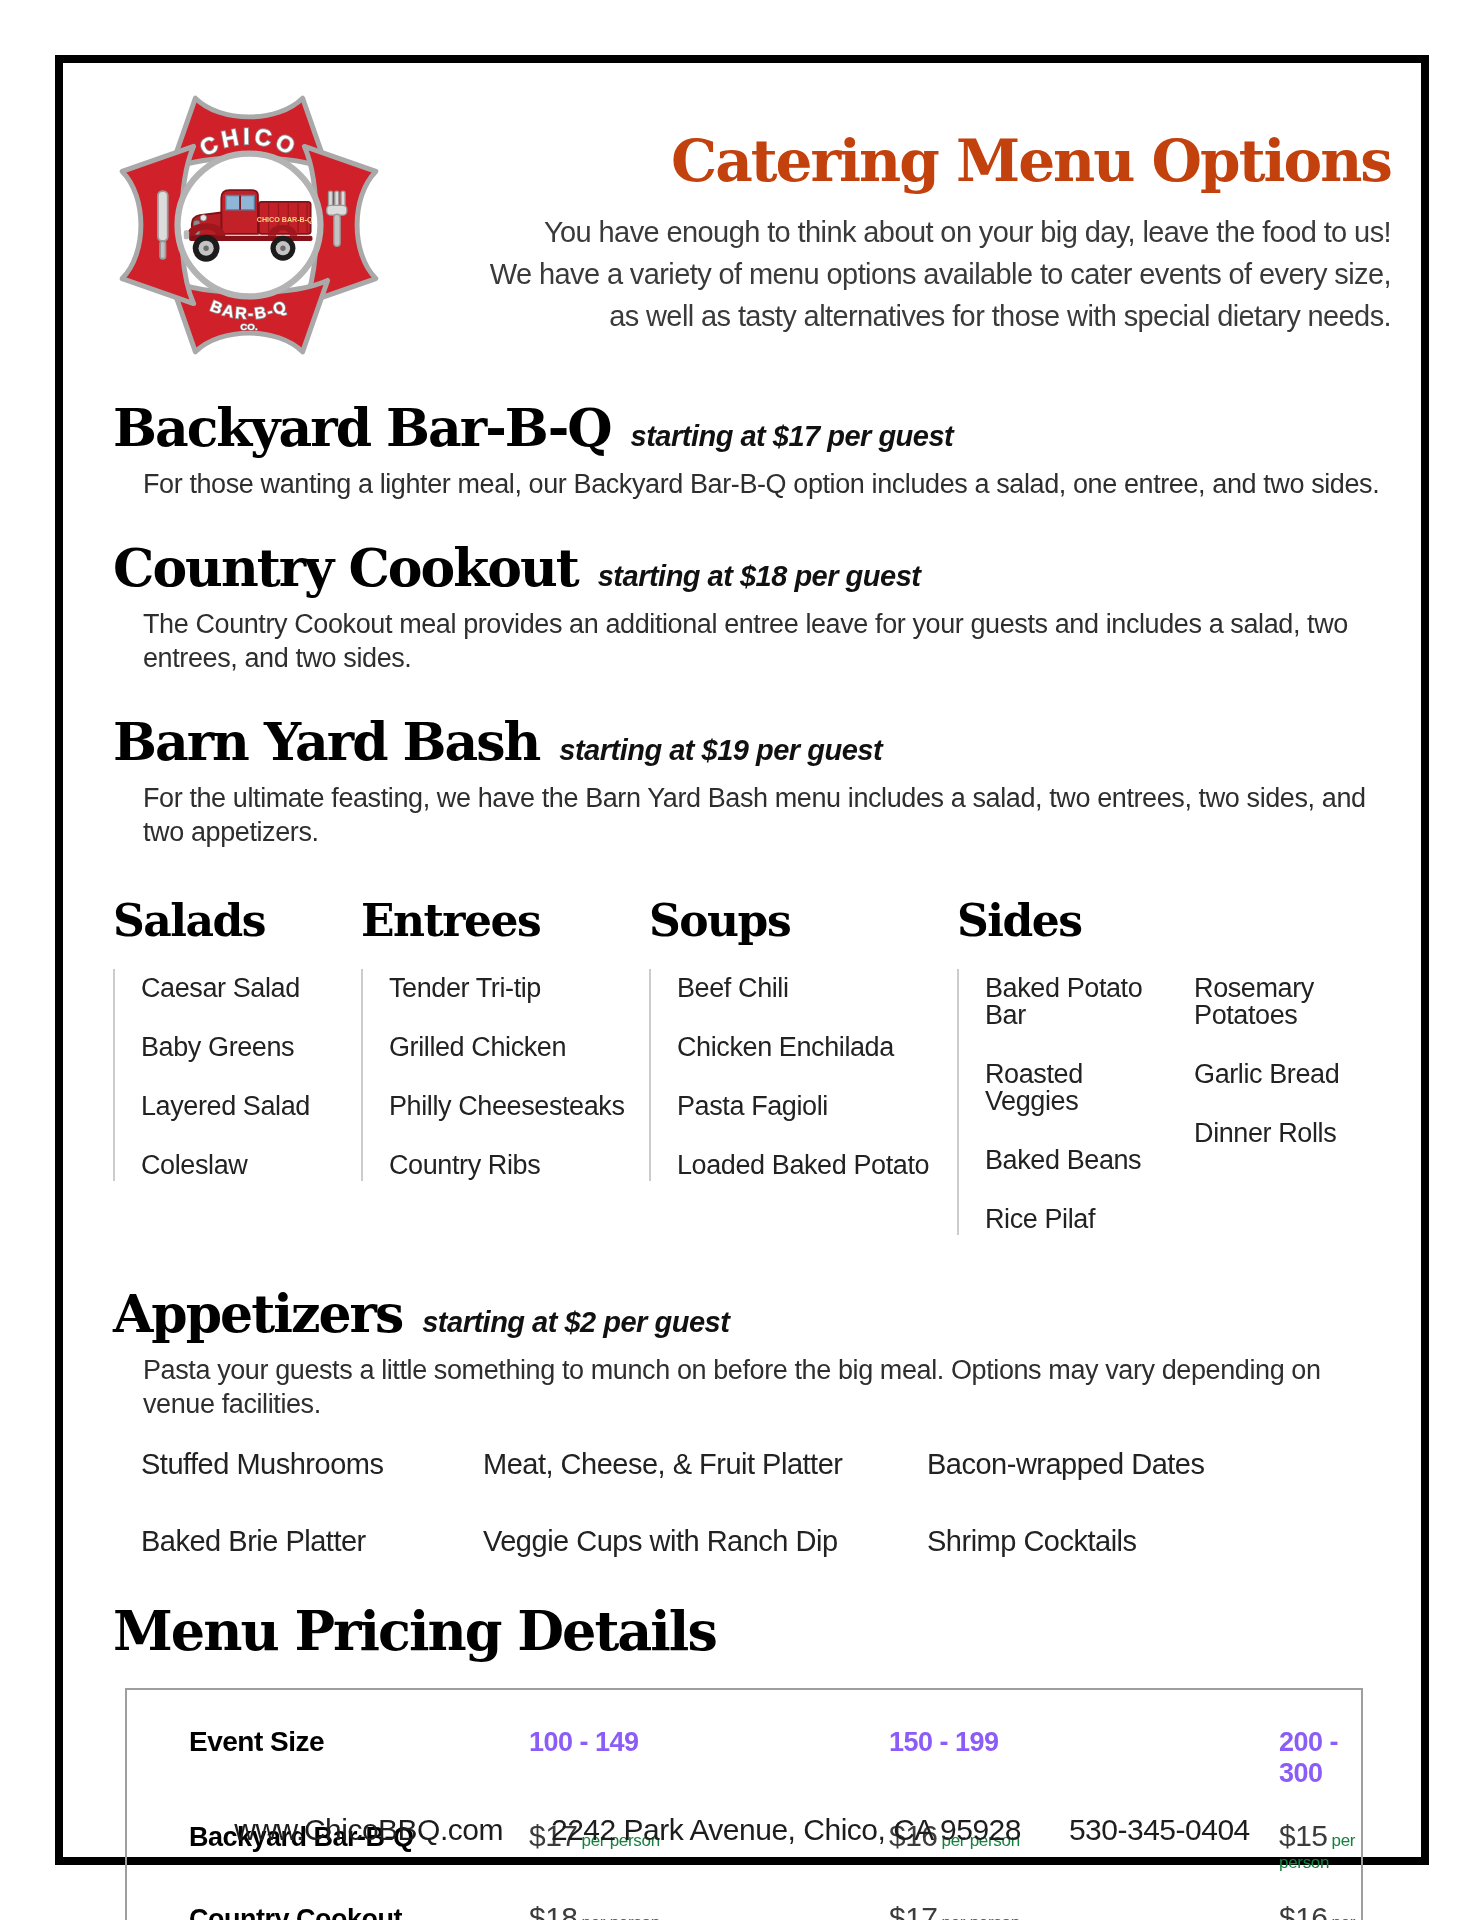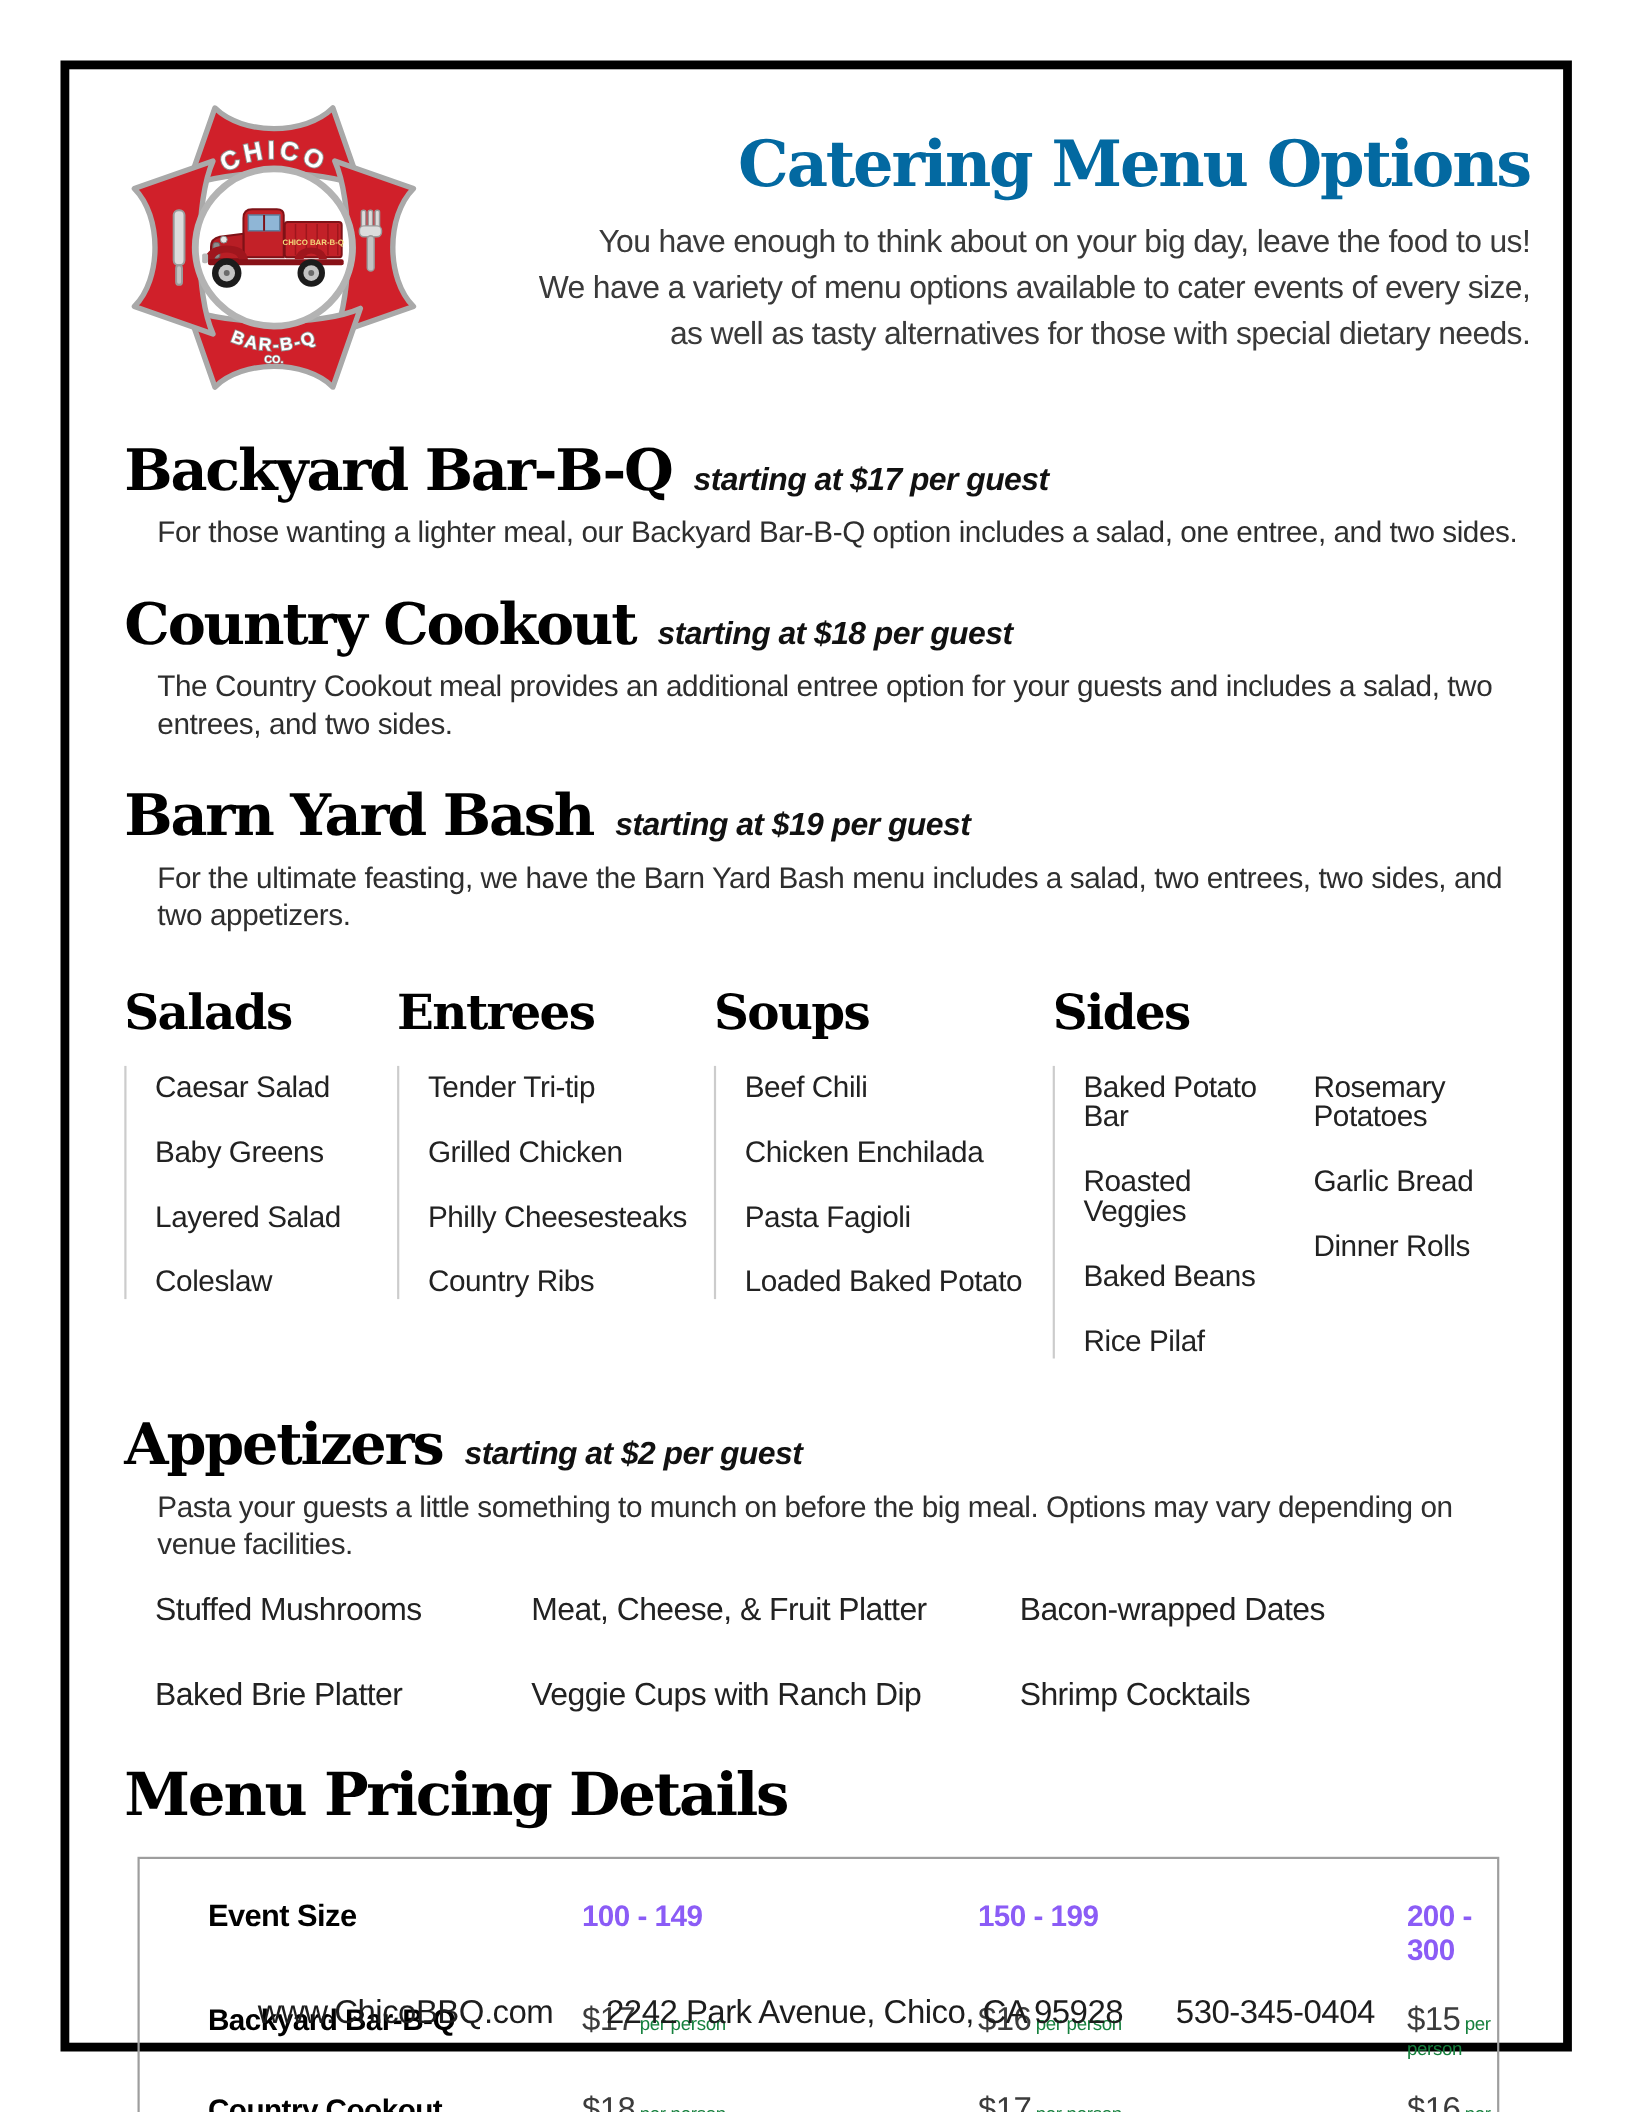--- a/index.html
+++ b/index.html
@@ -2,21 +2,21 @@
 <html><head>
 <meta charset="utf-8">
 <style>
   html,body{margin:0;padding:0;background:#fff;}
   body{width:1484px;height:1920px;position:relative;font-family:"Liberation Sans",sans-serif;color:#1c1c1c;overflow:hidden;}
   .frame{position:absolute;inset:55px;border:8px solid #000;box-sizing:border-box;padding:0 30px 0 50px;}
   
   .header{display:flex;margin-top:26px;}
   .logo-wrap{width:268px;height:272px;flex:none;margin-left:2px;}
   .header-text{flex:1;text-align:right;padding-top:24px;}
-  .page-title{font-family:"DejaVu Serif",serif;font-weight:700;font-size:58px;letter-spacing:-2px;color:#0369a1;line-height:72px;margin:0 0 14px 0;}
+  .page-title{font-family:"DejaVu Serif",serif;font-weight:700;font-size:58px;letter-spacing:-2px;color:#c2410c;line-height:72px;margin:12px 0 14px 0;}
   .intro p{margin:0;font-size:29px;letter-spacing:-0.6px;color:#3a3a3a;line-height:42px;}
   
   .package{margin-top:38px;}
   .pkg-head{display:flex;align-items:baseline;gap:20px;}
   .pkg-name{font-family:"DejaVu Serif",serif;font-weight:700;font-size:52px;letter-spacing:-2px;color:#000;line-height:58px;white-space:nowrap;}
   .price-note{font-size:29px;font-weight:700;font-style:italic;letter-spacing:-0.5px;color:#111;white-space:nowrap;}
   .pkg-desc{margin:10px 0 0 30px;font-size:27px;letter-spacing:-0.4px;color:#2e2e2e;line-height:34px;}
   
   .menu-grid{display:flex;margin-top:46px;}
   .mcol{box-sizing:border-box;}
@@ -128,21 +128,21 @@
       <span class="price-note">starting at $17 per guest</span>
     </div>
     <p class="pkg-desc">For those wanting a lighter meal, our Backyard Bar-B-Q option includes a salad, one entree, and two sides.</p>
   </div>
 
   <div class="package">
     <div class="pkg-head">
       <span class="pkg-name">Country Cookout</span>
       <span class="price-note">starting at $18 per guest</span>
     </div>
-    <p class="pkg-desc">The Country Cookout meal provides an additional entree option for your guests and includes a salad, two entrees, and two sides.</p>
+    <p class="pkg-desc">The Country Cookout meal provides an additional entree leave for your guests and includes a salad, two entrees, and two sides.</p>
   </div>
 
   <div class="package">
     <div class="pkg-head">
       <span class="pkg-name">Barn Yard Bash</span>
       <span class="price-note">starting at $19 per guest</span>
     </div>
     <p class="pkg-desc">For the ultimate feasting, we have the Barn Yard Bash menu includes a salad, two entrees, two sides, and two appetizers.</p>
   </div>
 

